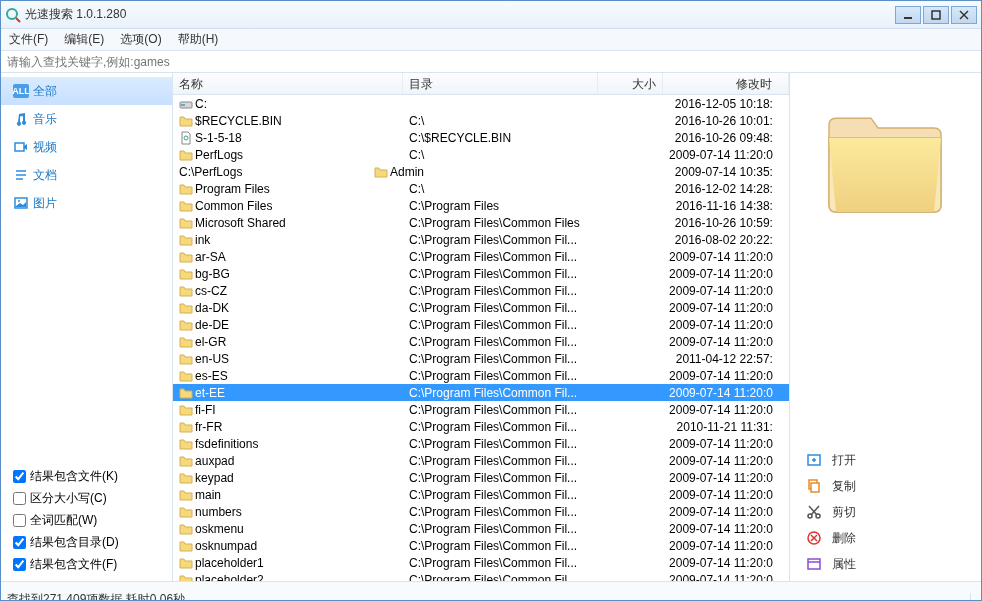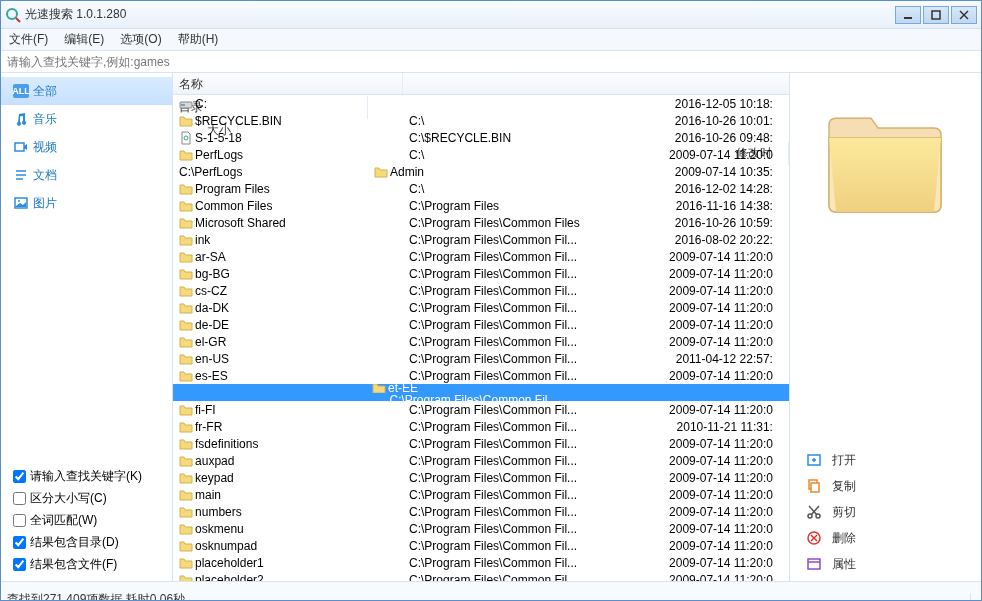--- a/index.html
+++ b/index.html
@@ -18,32 +18,32 @@
 .sidebar .cats { padding: 4px 0; }
 .sidebar .cat { display: flex; align-items: center; height: 28px; padding: 0 12px; cursor: pointer; color: #1c79c6; gap: 4px; }
 .sidebar .cat.active { background: linear-gradient(to bottom, #d8ecff, #c8e0ff); }
 .sidebar .cat .cat-icon { width: 16px; height: 14px; display: flex; align-items: center; justify-content: center; color: #2d8cde; }
 .sidebar .cat.active .cat-icon { background: #4a9de8; color: #fff; font-size: 9px; font-weight: bold; border-radius: 2px; padding: 1px 2px; }
 .sidebar .flex-spacer { flex: 1; }
 .sidebar .options { padding: 6px 12px; }
 .sidebar .opt { display: flex; align-items: center; height: 22px; gap: 4px; cursor: pointer; }
 .sidebar .opt input { margin: 0; }
 .content { flex: 1; display: flex; flex-direction: column; border-right: 1px solid #d8e4f0; }
-.table-header { height: 22px; display: flex; background: linear-gradient(to bottom, #fdfdfe, #f0f4f9); border-bottom: 1px solid #d8e4f0; flex-direction: column; }
+.table-header { height: 22px; display: flex; background: linear-gradient(to bottom, #fdfdfe, #f0f4f9); border-bottom: 1px solid #d8e4f0; }
 .table-header .col { padding: 3px 6px; border-right: 1px solid #e4ecf4; color: #333; }
 .col-name { width: 230px; }
 .col-dir { width: 195px; }
 .col-size { width: 65px; text-align: right; }
 .col-mtime { flex: 1; text-align: right; padding-right: 16px !important; }
 .table-body { flex: 1; overflow-y: scroll; overflow-x: hidden; }
 .table-body::-webkit-scrollbar { width: 16px; }
 .table-body::-webkit-scrollbar-track { background: #f0f0f0; border-left: 1px solid #ddd; }
 .table-body::-webkit-scrollbar-thumb { background: #c8c8c8; border: 1px solid #bbb; border-radius: 2px; }
 .row { height: 17px; display: flex; align-items: center; cursor: pointer; white-space: nowrap; }
-.row.selected { background: #3399ff; color: #fff; flex-direction: column; }
+.row.selected { background: #3399ff; color: #fff; }
 .row .cell { padding: 0 6px; overflow: hidden; text-overflow: ellipsis; }
 .row .icon { width: 14px; height: 14px; margin-right: 2px; display: inline-block; vertical-align: middle; flex-shrink: 0; }
 .row .col-name { display: flex; align-items: center; }
 .rightpanel { width: 200px; display: flex; flex-direction: column; }
 .preview { height: 180px; display: flex; align-items: center; justify-content: center; padding: 10px; }
 .preview svg { width: 140px; height: 140px; }
 .rightpanel .flex-spacer { flex: 1; }
 .actions { padding: 4px 0; }
 .actions .action { display: flex; align-items: center; height: 26px; padding: 0 16px; cursor: pointer; gap: 10px; color: #333; }
 .actions .action .action-icon { width: 16px; height: 16px; display: flex; align-items: center; justify-content: center; }
@@ -133,21 +133,21 @@
               <path d="M2 10 L6 7 L9 9 L12 6 L12 11 L2 11 Z" fill="#2d8cde"></path>
             </svg>
           </span>
           <span>图片</span>
         </div>
       </div>
     <div class="flex-spacer"></div>
     <div class="options" id="opts">
         <label class="opt">
           <input type="checkbox" checked="" style="">
-          <span>请输入查找关键字(K)</span>
+          <span>结果包含文件(K)</span>
         </label>
         <label class="opt">
           <input type="checkbox" style="">
           <span>区分大小写(C)</span>
         </label>
         <label class="opt">
           <input type="checkbox" style="">
           <span>全词匹配(W)</span>
         </label>
         <label class="opt">

